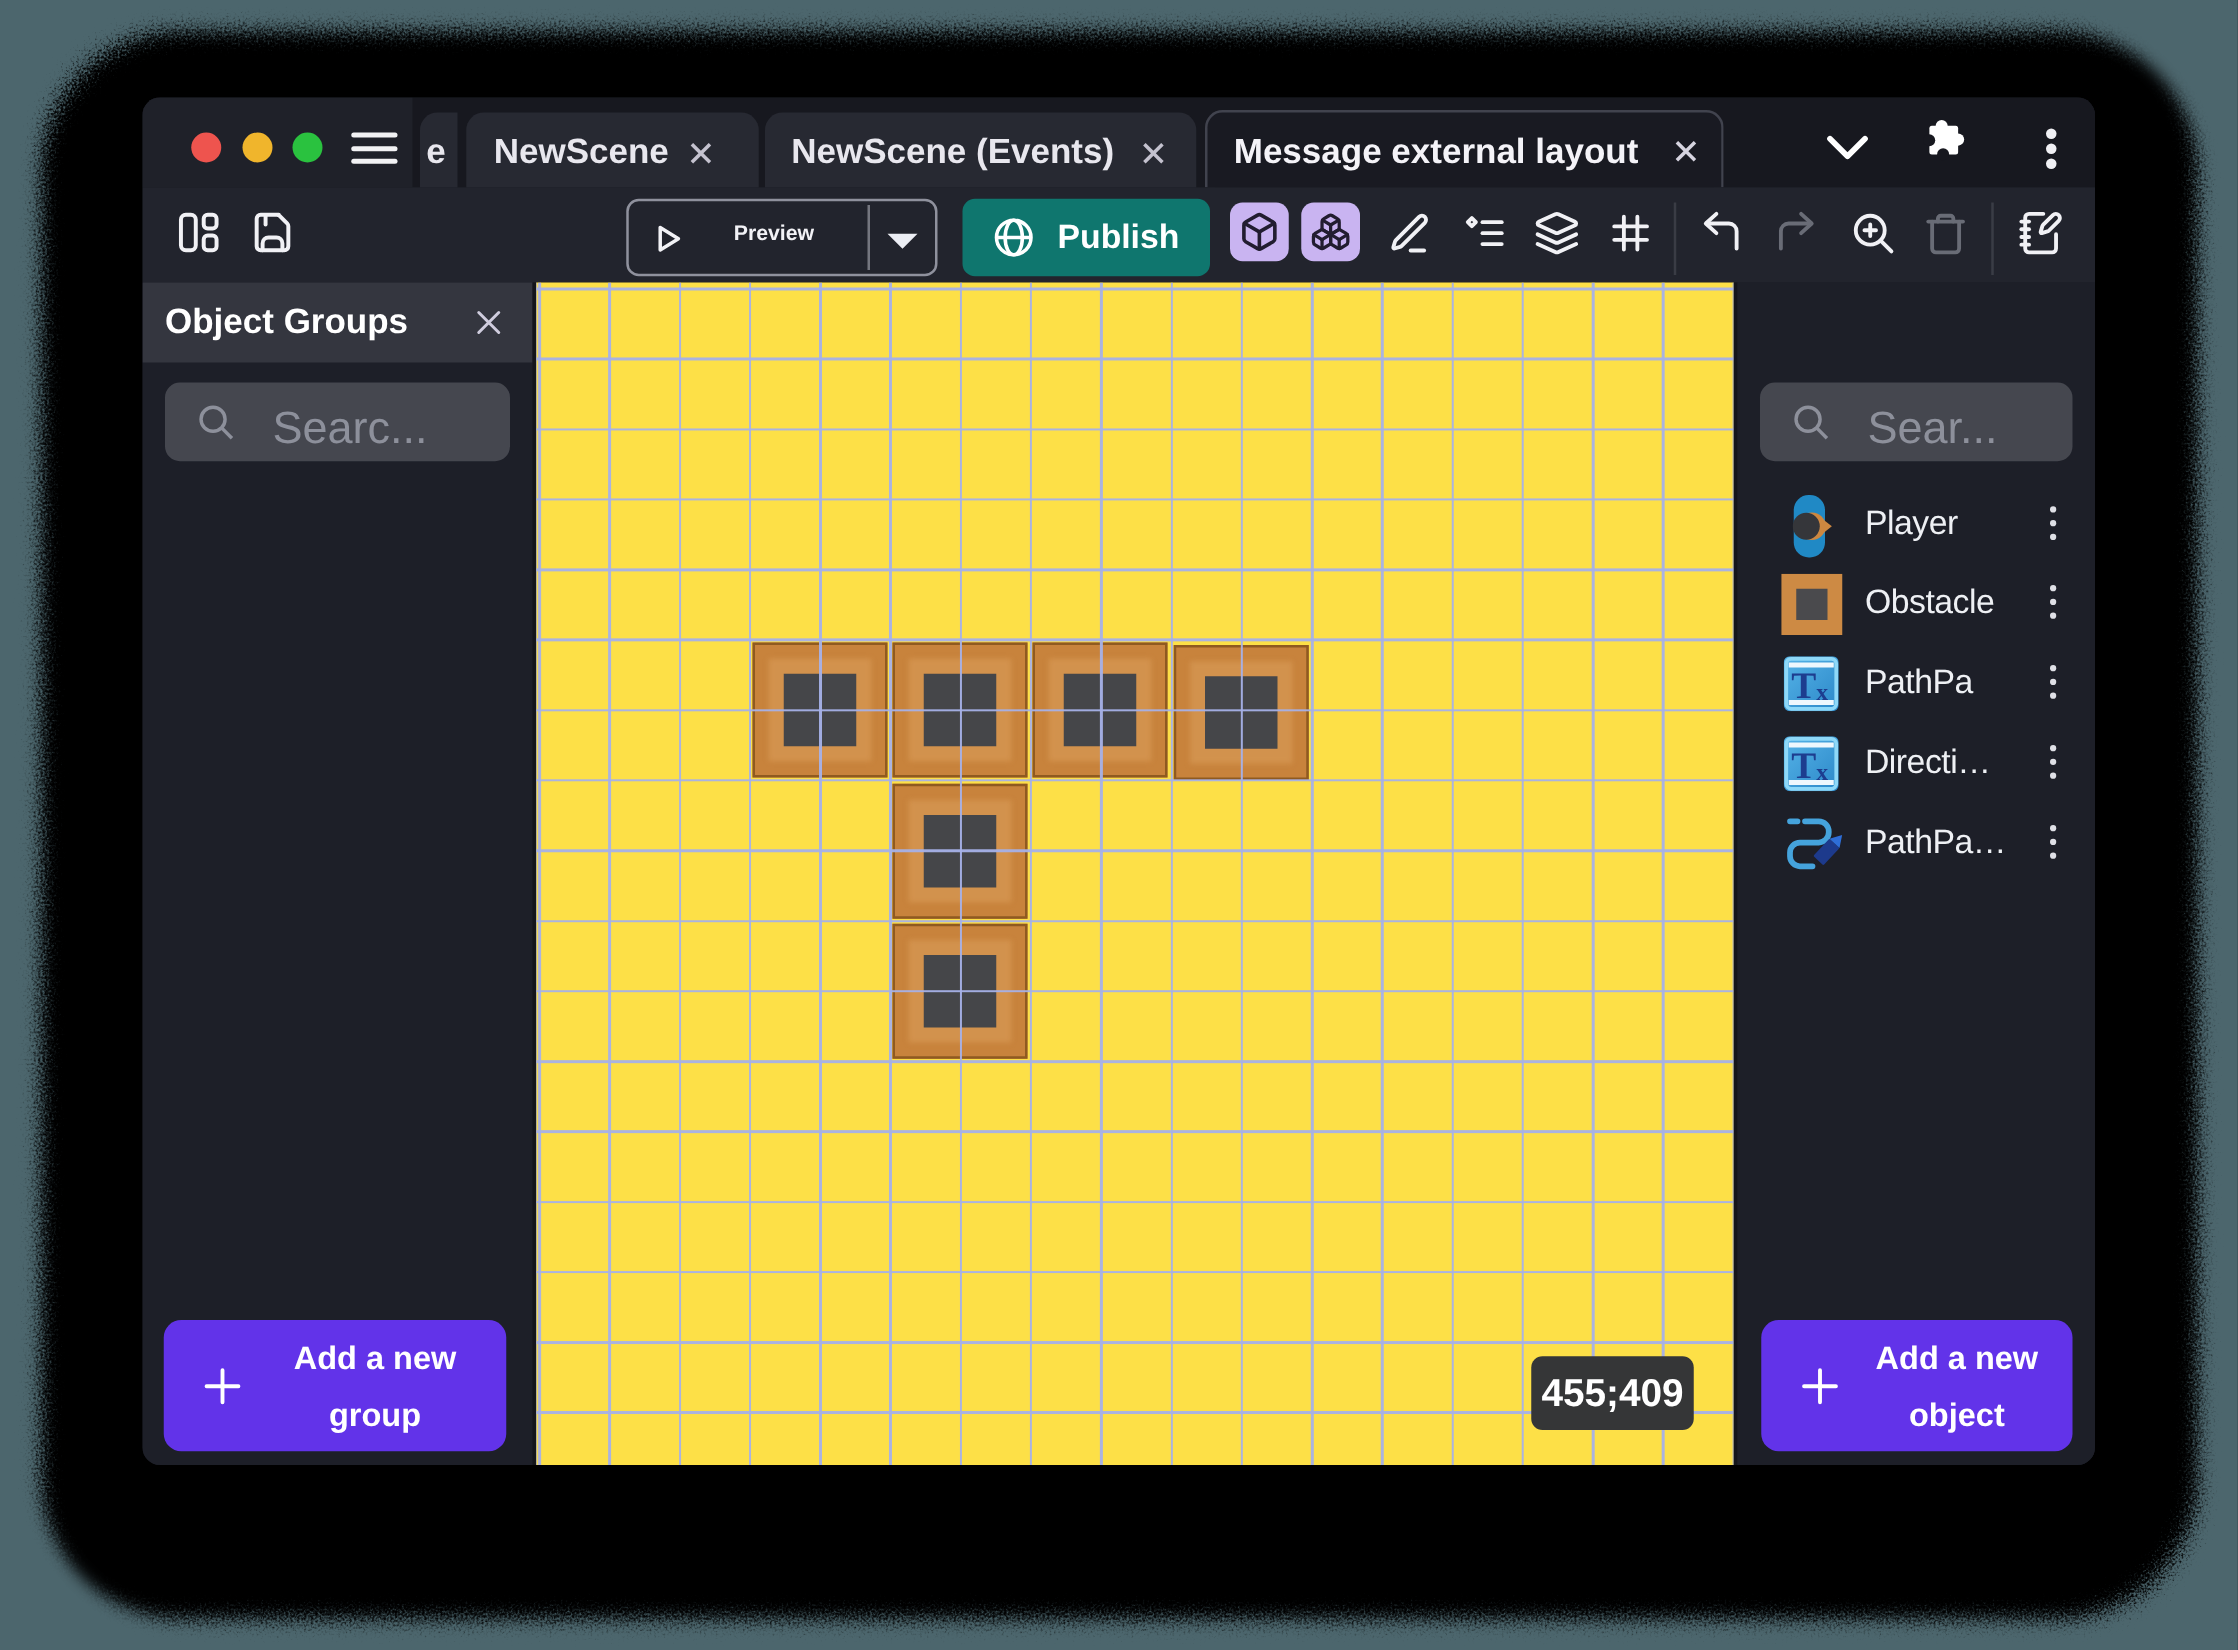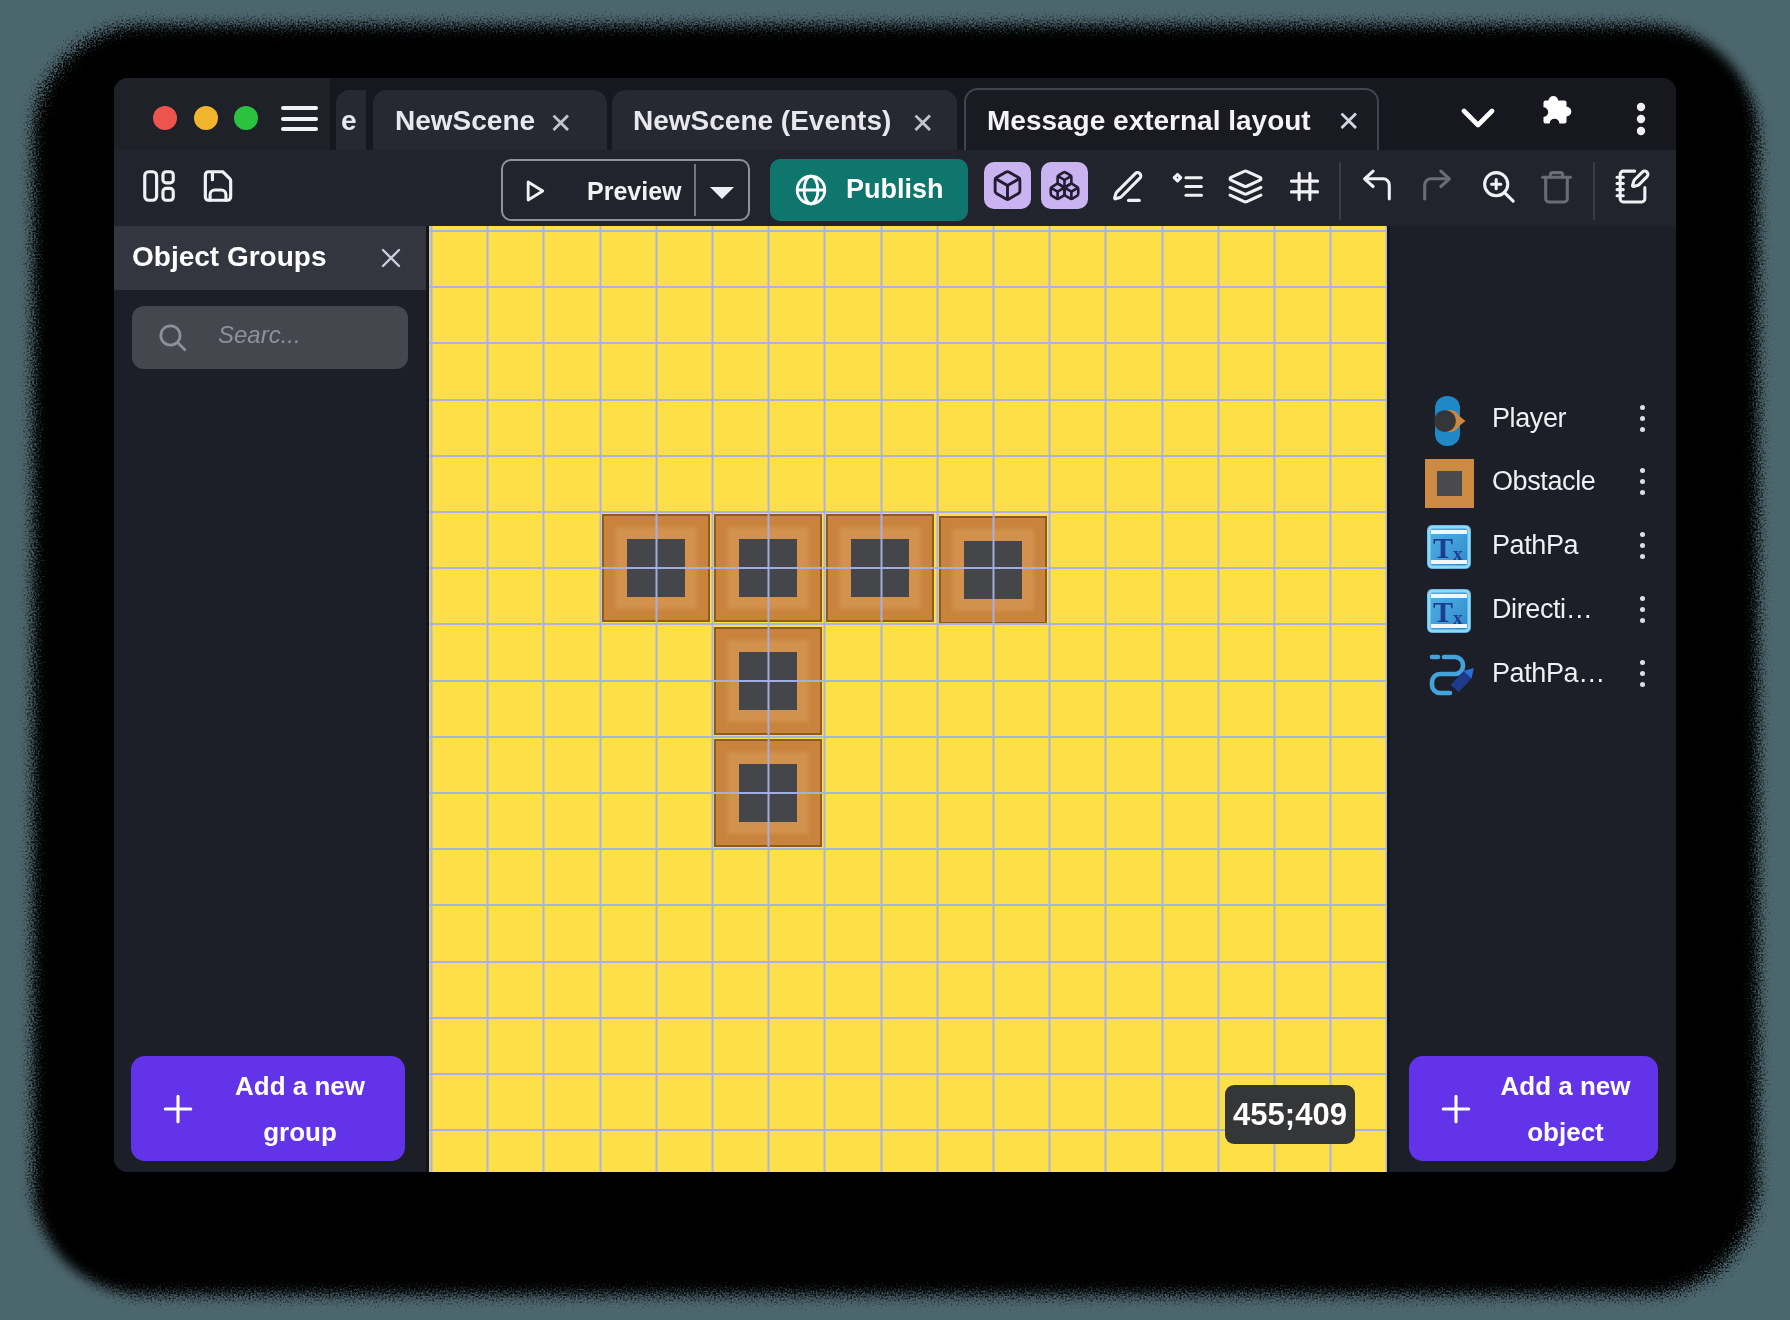--- a/index.html
+++ b/index.html
@@ -25,34 +25,34 @@
     color:#f4f3f8; font-size:28px; font-weight:bold; }
   .tbicon { position:absolute; color:#ffffff; }
 
   
   #toolbar { position:absolute; left:0; top:72px; width:1562px; height:76px; background:#22242d; }
   .ticon { position:absolute; color:#f1f1f5; }
   .dim { color:#696c76; }
   .tsep { position:absolute; top:12px; width:2px; height:58px; background:#3a3c45; }
   #previewbtn { position:absolute; left:387px; top:9px; width:249px; height:62px;
     border:2px solid #8f919d; border-radius:10px; }
-  #previewbtn .txt { position:absolute; left:84px; top:16px; font-size:25px; font-weight:bold; color:#f2f2f6; }
+  #previewbtn .txt { position:absolute; left:84px; top:16px; font-size:17px; font-weight:bold; color:#f2f2f6; }
   #pvsep { position:absolute; left:191px; top:3px; width:1.5px; height:52px; background:#74767f; }
   #publishbtn { position:absolute; left:656px; top:9px; width:198px; height:62px;
     background:#0f766e; border-radius:10px; }
   #publishbtn .txt { position:absolute; left:76px; top:15px; font-size:27px; font-weight:bold; color:#ffffff; }
   .toggled { position:absolute; top:12px; width:47px; height:47px; background:#c9b4f1; border-radius:10px; color:#221d30; }
   .toggled svg { position:absolute; left:7px; top:7px; }
 
   
   .panel { position:absolute; top:148px; height:946px; background:#1d1f28; }
   .phead { position:absolute; top:0; height:64px; background:#34363f; width:100%; }
   .phead .t { position:absolute; top:15px; font-size:28px; font-weight:bold; color:#ffffff;text-align:right; }
   .search { position:absolute; top:80px; height:63px; background:#45474f; border-radius:12px; }
-  .search .ph { position:absolute; top:15px; font-size:24px; color:#8d909b;font-style:italic; }
+  .search .ph { position:absolute; top:15px; font-size:36px; color:#8d909b; }
   .addbtn { position:absolute; top:830px; height:105px; background:#6233e9; border-radius:14px; color:#fff; }
   .addbtn .lines { position:absolute; top:7px; width:100%; text-align:center; font-size:26px;
     font-weight:bold; line-height:46px; padding-left:64px; }
   .plus { position:absolute; left:30px; top:36px; width:34px; height:34px; }
 
   
   #canvas { position:absolute; left:315px; top:148px; width:958px; height:946px; background:#fde047; overflow:hidden; }
   #gridov { position:absolute; left:0; top:0; width:100%; height:100%;
     background-image:
       repeating-linear-gradient(to right, rgba(166,177,232,0.95) 0 2px, transparent 2px 56.2px),
@@ -279,20 +279,27 @@
     <div class="tile" style="left:285px;top:513px;">
         <div class="mid"></div>
         <div class="core"></div>
       </div>
     <div id="gridov"></div>
     <div id="badge">455;409</div>
   </div>
   <div class="gapv" style="left:1273px;"></div>
 
   <div class="panel" style="left:1276px;width:286px;">
+    <div class="search" style="left:18px;width:250px;">
+      <svg class="abs" style="left:24px;top:15px;" width="33" height="33" viewBox="0 0 24 24" fill="none" stroke="#8d909b" stroke-width="2">
+          <circle cx="10.5" cy="10.5" r="7"></circle>
+          <path d="m21.5 21.5-6-6"></path>
+        </svg>
+      <span class="ph" style="left:86px;">Sear...</span>
+    </div>
     <div class="row" style="top:162px;">
       <svg class="abs" style="left:44px;top:7px;" width="34" height="52" viewBox="0 0 34 52">
         <rect x="1" y="1" width="25" height="50" rx="12" fill="#2089c5"></rect>
         <circle cx="15.5" cy="26" r="11" fill="#cd8740"></circle>
         <path d="M24.5 20.5 L31.5 26 L24.5 31.5 Z" fill="#cd8740"></path>
         <circle cx="11" cy="26" r="10.8" fill="#35363a"></circle>
       </svg>
       <span class="lbl">Player</span>
       <div class="dots3">
           <div style="top:0"></div>

